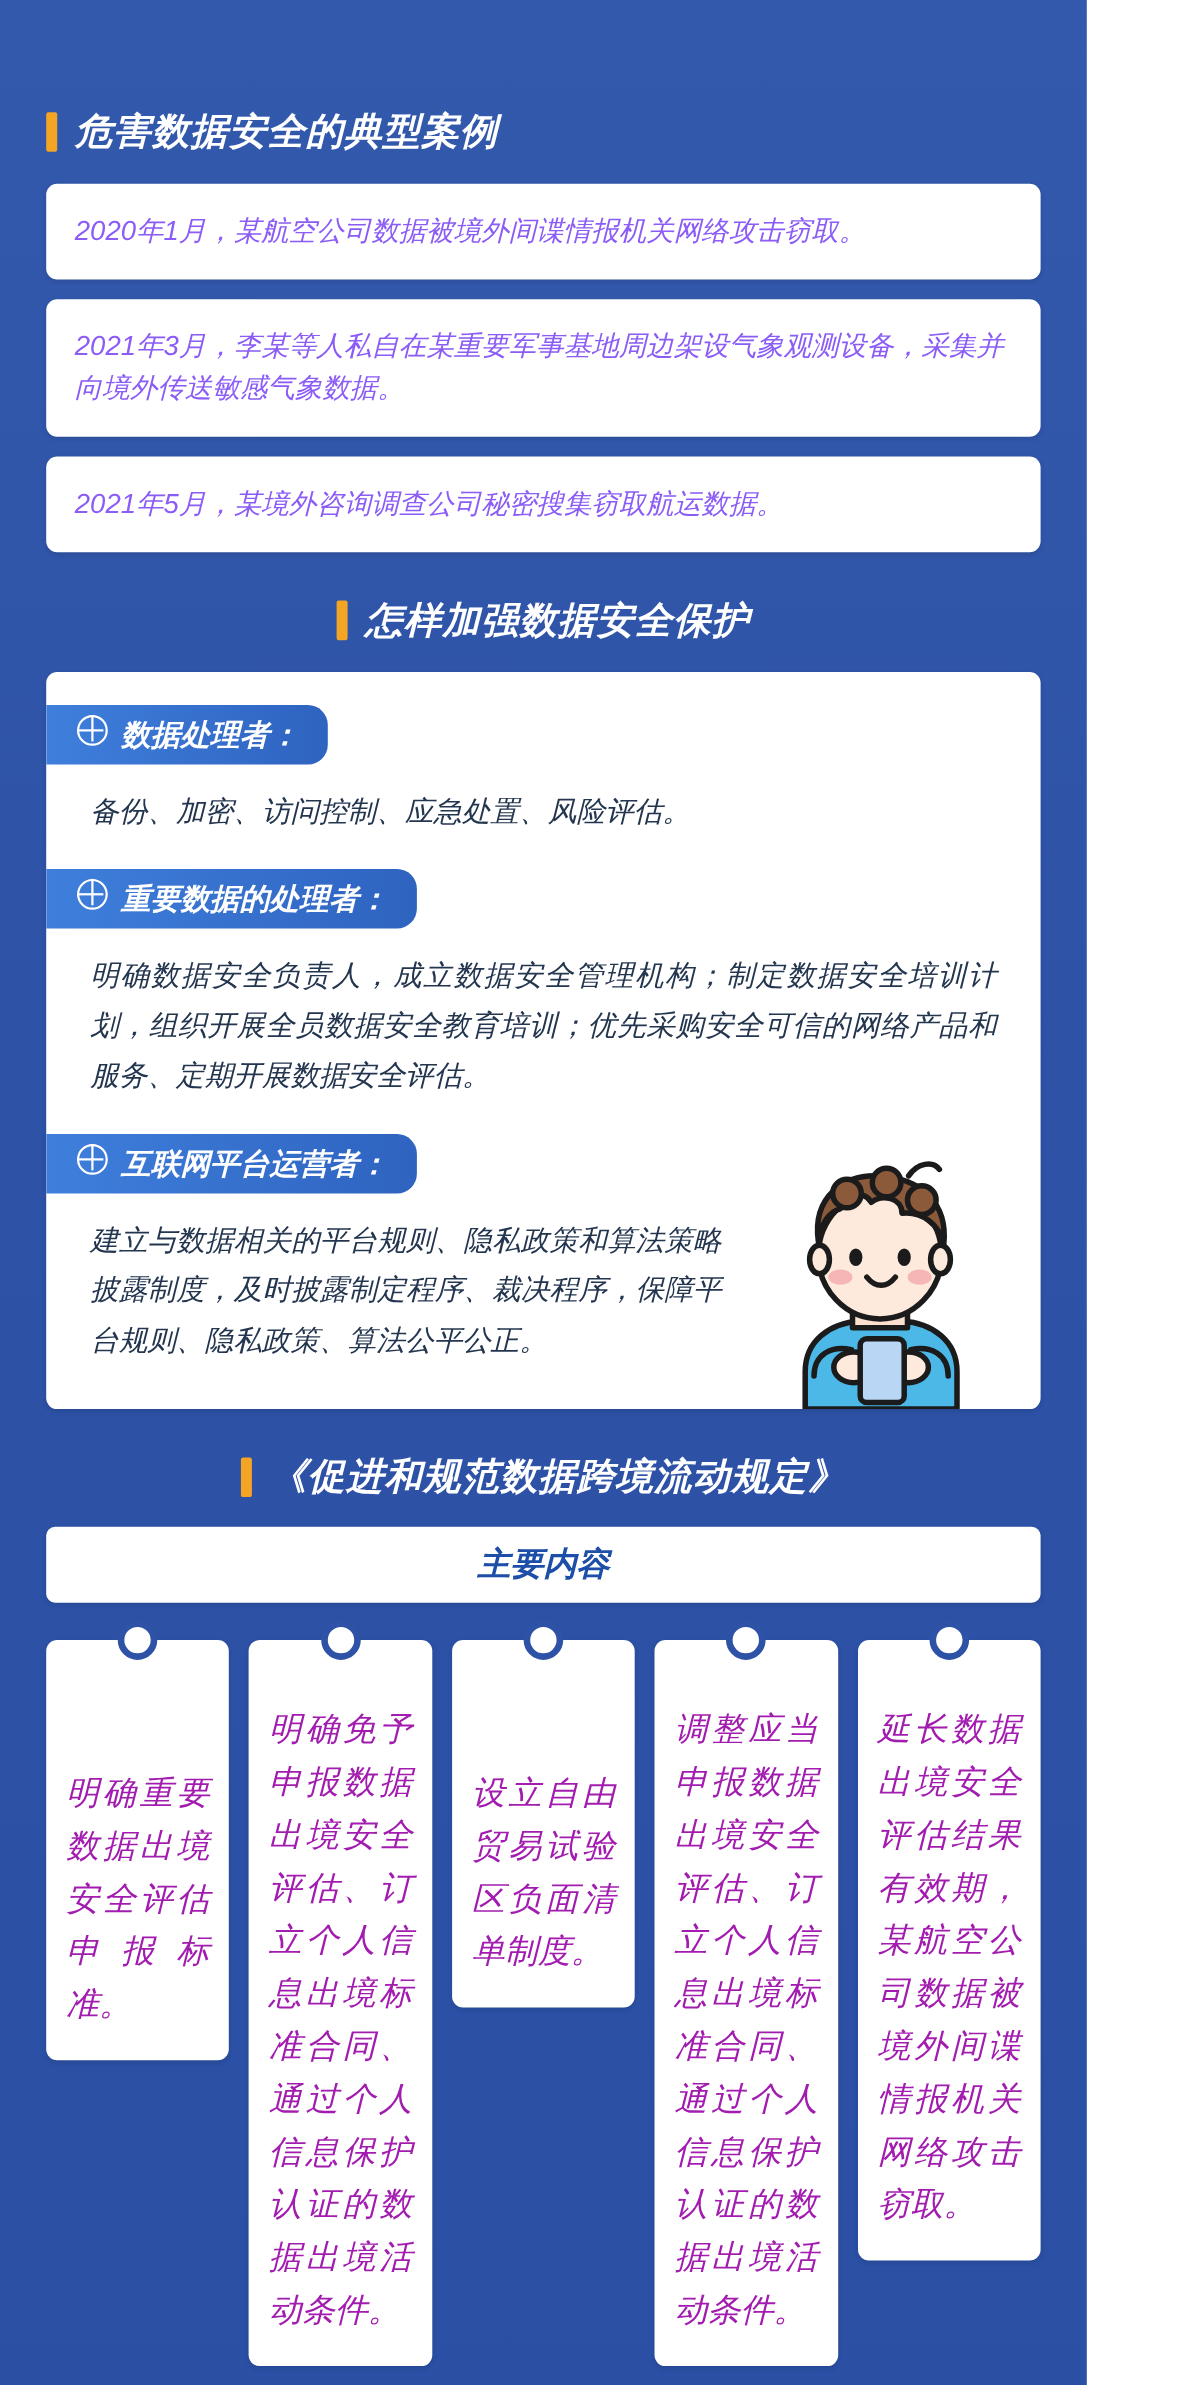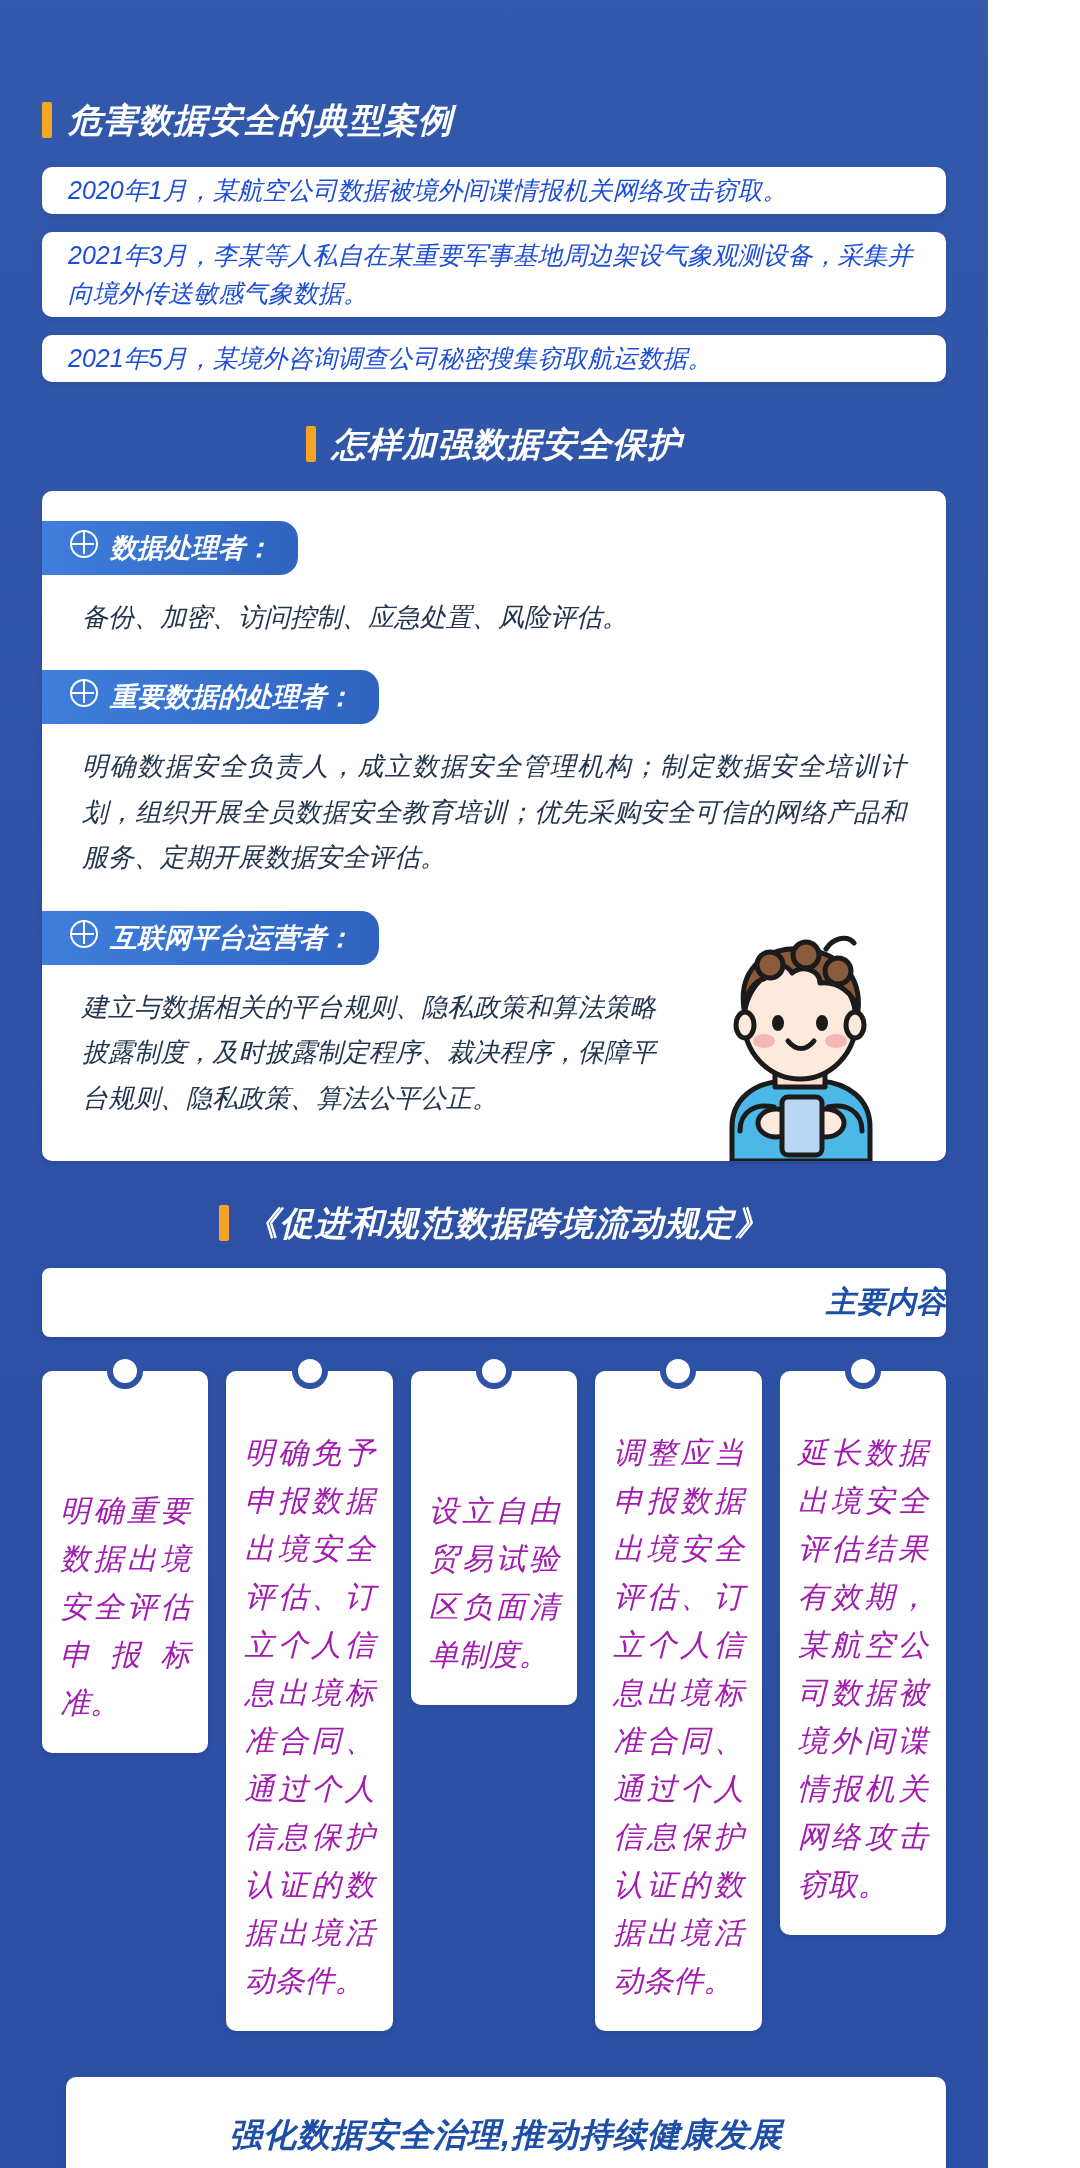--- a/index.html
+++ b/index.html
@@ -45,24 +45,24 @@
     font-weight: bold;
     letter-spacing: 1px;
     line-height: 1.2;
     white-space: nowrap;
   }
 
   
   .card {
     background: #ffffff;
     border-radius: 10px;
-    color: #1d4ed8;
+    color: #8b5cf6;
     font-size: 25px;
     line-height: 1.55;
-    padding: 4px 26px;
+    padding: 24px 26px;
     box-sizing: border-box;
     box-shadow: 0 2px 5px rgba(0,0,0,0.10);
   }
 
   .case-list {
     margin-top: 26px;
   }
   .case-list .card {
     margin-bottom: 18px;
   }
@@ -145,22 +145,22 @@
     bottom: 0;
     width: 250px;
     height: 230px;
   }
 
   
   .subtitle-bar {
     background: #ffffff;
     border-radius: 8px;
     margin-top: 24px;
-    padding: 14px 0;
-    text-align: right;
+    padding: 14px 16px;
+    text-align: center;
     color: #1d4ea8;
     font-size: 30px;
     font-weight: bold;
     box-shadow: 0 2px 5px rgba(0,0,0,0.10);
   }
 
   .content-row {
     display: flex;
     gap: 18px;
     margin-top: 34px;

